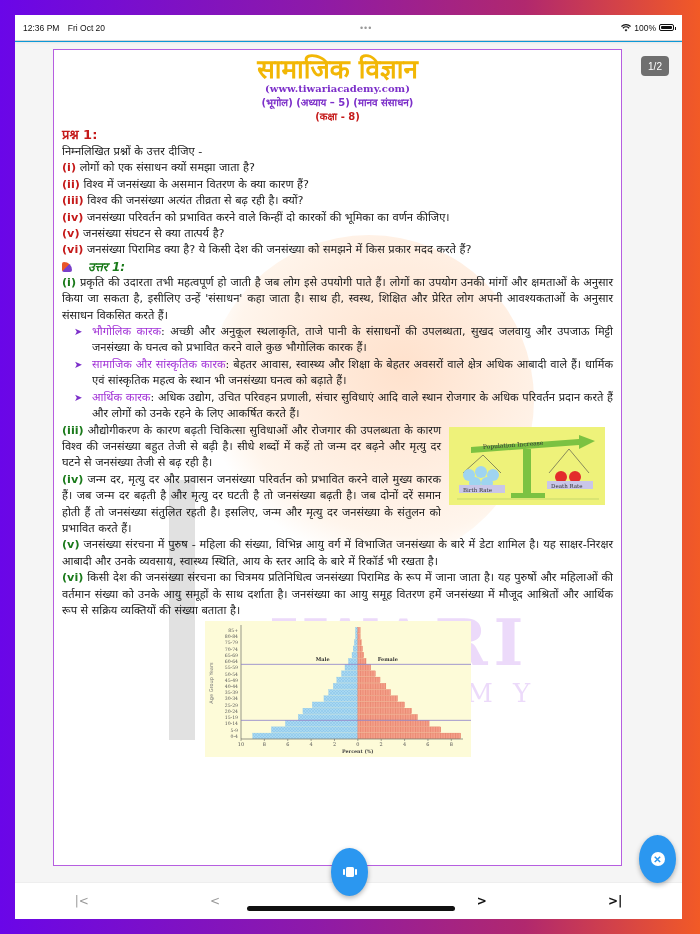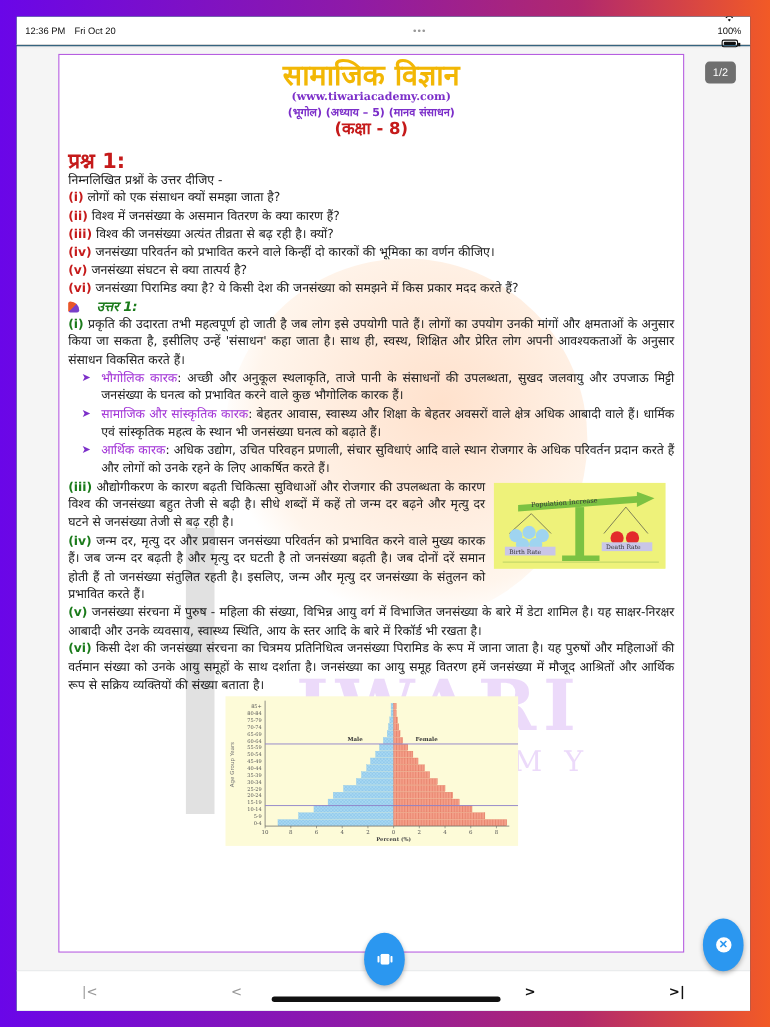--- a/index.html
+++ b/index.html
@@ -4,34 +4,34 @@
 <style>
   * { box-sizing: border-box; margin: 0; padding: 0; }
   html, body { width: 700px; height: 934px; overflow: hidden; }
   body {
     font-family: "DejaVu Sans", sans-serif;
     background: linear-gradient(90deg, #6a06e8 0%, #8e1aa8 45%, #b1286e 75%, #f25a26 100%);
     position: relative;
   }
   .device {
     position: absolute; left: 15px; top: 15px; width: 667px; height: 904px;
-    background: #0c4a6e; overflow: hidden;
+    background: #0ea5e9; overflow: hidden;
   }
   .statusbar {
     position: absolute; left: 0; top: 0; width: 100%; height: 26px;
     display: flex; align-items: center; justify-content: space-between;
     padding: 0 8px; font-size: 8.5px; color: #111;
     font-family: "Liberation Sans", sans-serif;
     border-bottom: 1px solid #d5d5d5;
     box-shadow: 0 1px 3px rgba(0,0,0,0.12);
     background: #fff; z-index: 5;
   }
   .statusbar .left span { margin-right: 6px; }
   .statusbar .dots { color: #999; letter-spacing: 1px; font-size: 9px; }
-  .statusbar .right { display: flex; align-items: center; gap: 3px; flex-direction: column; }
+  .statusbar .right { display: flex; align-items: center; gap: 3px; }
   .battery { width: 15px; height: 7px; border: 1px solid #111; border-radius: 2px; padding: 1px; position: relative; }
   .battery::after { content: ""; position: absolute; right: -3px; top: 2px; width: 1.5px; height: 3px; background: #111; }
   .battery .fill { width: 100%; height: 100%; background: #111; border-radius: 1px; }
   .viewer {
     position: absolute; left: 0; top: 27px; width: 100%; height: 840px;
     background: #f5f5f5;
   }
   .page-indicator {
     position: absolute; right: 13px; top: 14px; width: 28px; height: 20px;
     background: #6f6f6f; color: #fff; font-size: 10px; border-radius: 4px;
@@ -60,22 +60,22 @@
   }
   .watermark-sub {
     position: absolute; left: 215px; top: 628px; font-size: 26px;
     color: rgba(200,150,240,0.35); letter-spacing: 20px;
     font-family: "DejaVu Serif", serif;
   }
   .content { position: relative; padding: 6px 8px 0 8px; font-size: 11.2px; line-height: 16.4px; color: #1c1c1c; }
   .title { text-align: center; font-size: 26px; line-height: 26px; color: #f2b705; font-weight: bold; }
   .subline { text-align: center; color: #7c2fc9; font-size: 10px; line-height: 14px; font-weight: bold; }
   .subline.site { font-family: "DejaVu Serif", serif; }
-  .grade { text-align: center; color: #c51a1a; font-size: 15px; line-height: 14px; font-weight: bold; }
-  .q-head { color: #c51a1a; font-weight: bold; font-size: 19px; line-height: 18px; margin-top: 14px; }
+  .grade { text-align: center; color: #c51a1a; font-size: 10px; line-height: 14px; font-weight: bold; }
+  .q-head { color: #c51a1a; font-weight: bold; font-size: 13px; line-height: 18px; margin-top: 2px; }
   .a-head { color: #1a7a1a; font-weight: bold; font-size: 12px; line-height: 16px; display: flex; align-items: center; gap: 16px; font-style: italic; }
   .pen-icon { display: inline-block; width: 10px; height: 10px; background: linear-gradient(135deg, #e8562a 0%, #e8562a 50%, #7a3fc9 50%); border-radius: 2px 8px 2px 2px; }
   .qnum { color: #c51a1a; font-weight: bold; }
   .anum { color: #1a7a1a; font-weight: bold; }
   .line { white-space: normal; }
   .just { text-align: justify; }
   .bullet { position: relative; padding-left: 30px; text-align: justify; }
   .bullet .arrow { position: absolute; left: 12px; top: 0; color: #7c2fc9; font-size: 10px; }
   .bullet .label { color: #a132d6; }
   .float-img {

